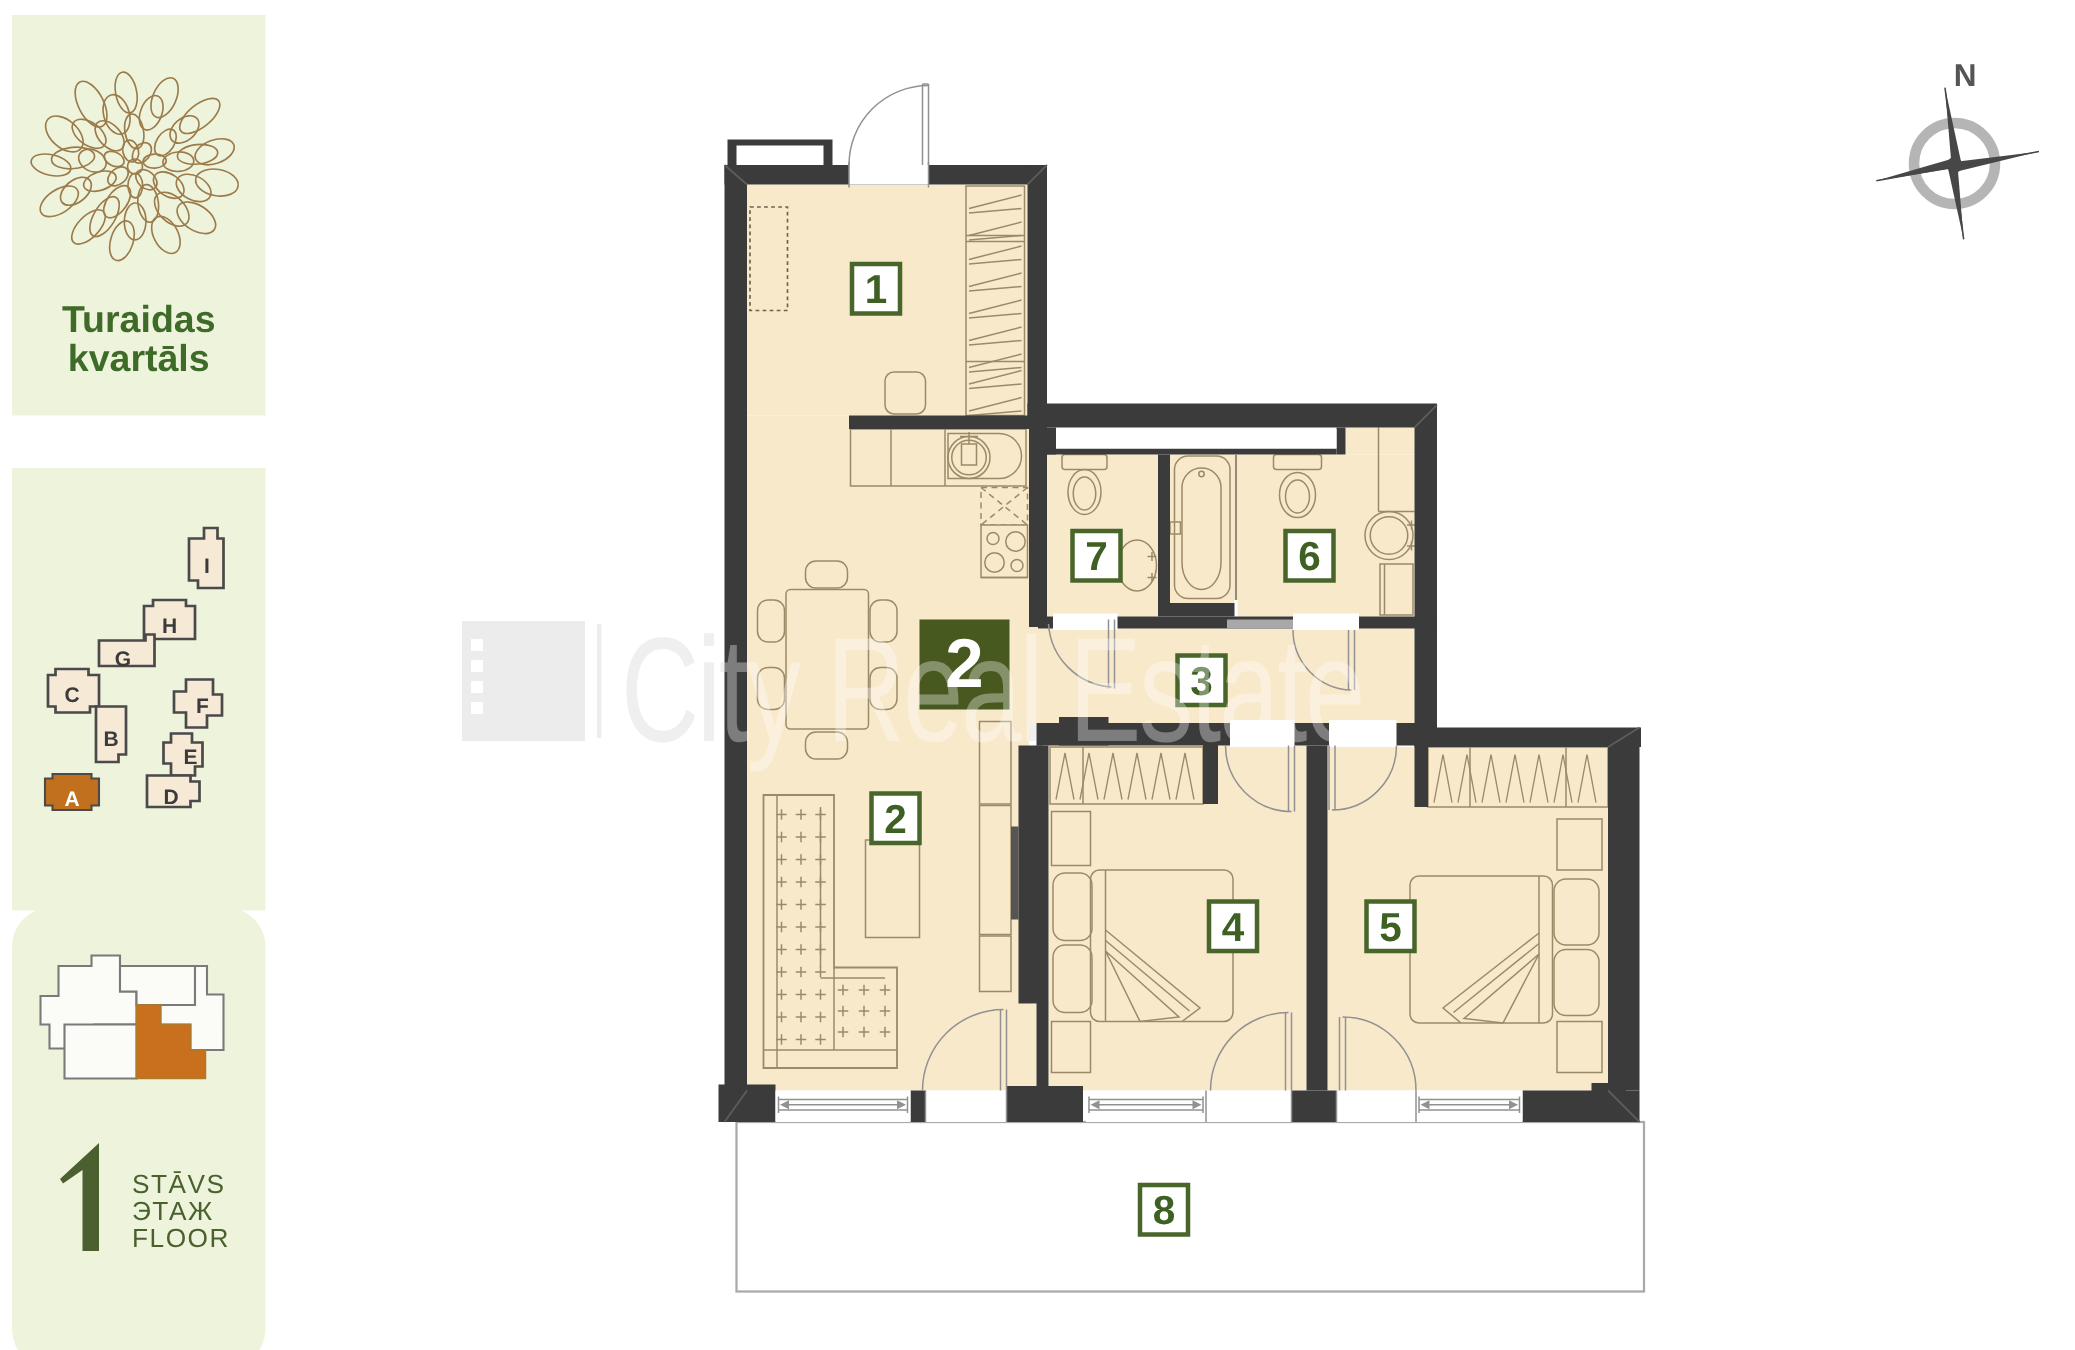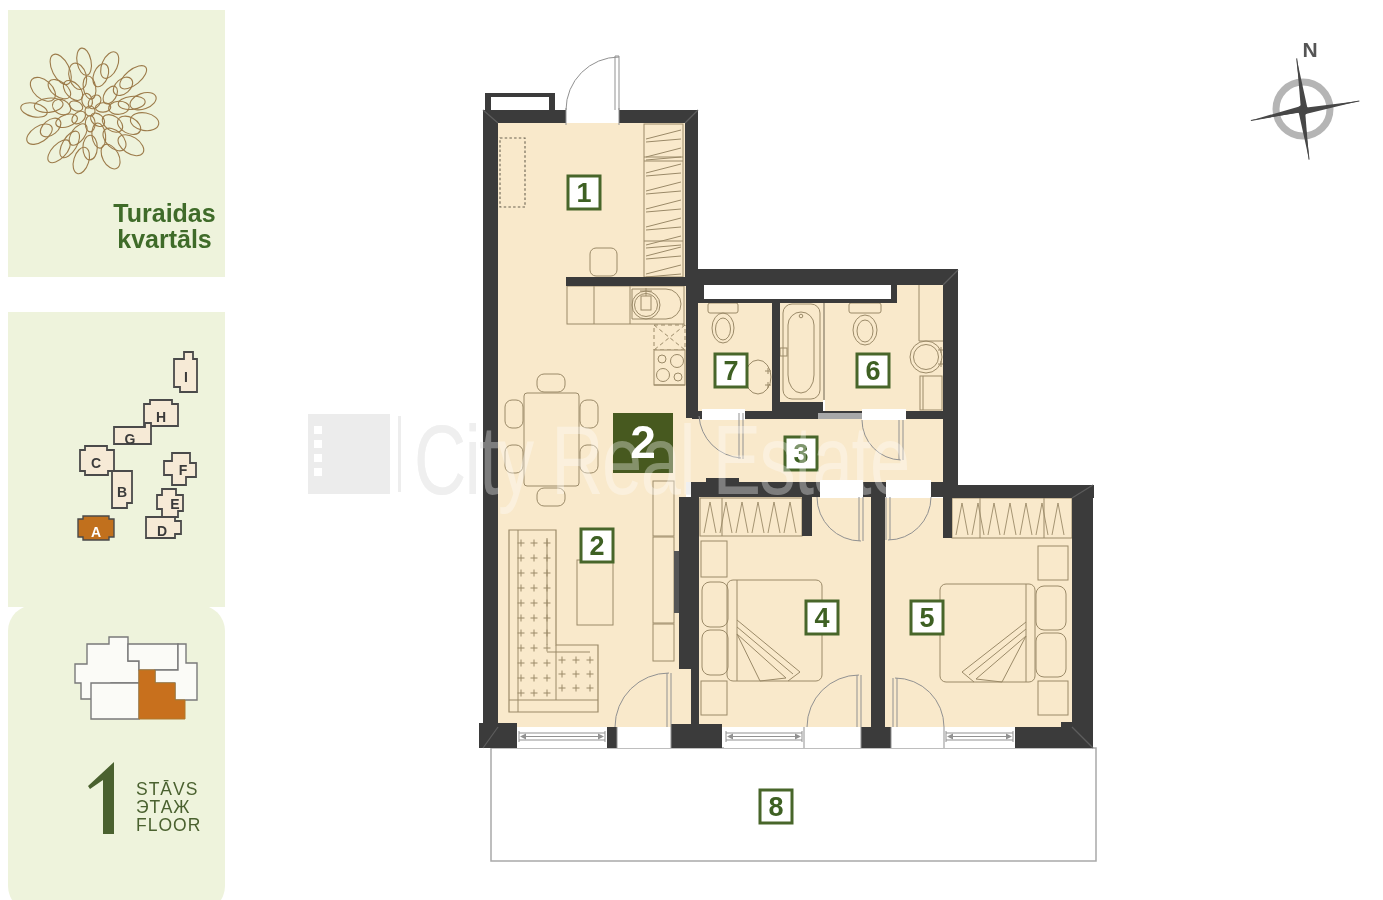--- a/index.html
+++ b/index.html
@@ -1,18 +1,18 @@
 <!DOCTYPE html>
 <html><head>
 <meta charset="utf-8">
 <style>
 html,body{margin:0;padding:0;background:#fff;width:1383px;height:900px;overflow:hidden;
 font-family:"Liberation Sans", sans-serif;}
 #page{position:relative;width:1383px;height:900px;background:#fff;}
-.panel{position:absolute;left:8px;width:169px;background:#eef3dc;padding-left:48px;}
+.panel{position:absolute;left:8px;width:169px;background:#eef3dc;}
 #p1{top:10px;height:267px;}
 #p2{top:312px;height:295px;}
 #p3{top:605px;height:307px;border-radius:26px;}
 #p1 .title{position:absolute;top:190px;width:100%;text-align:center;
 color:#3f6b29;font-weight:bold;font-size:25px;line-height:26px;}
 .wm{position:absolute;top:403px;left:414px;width:940px;font-size:99px;
 letter-spacing:-2px;white-space:nowrap;transform:scaleX(0.73);transform-origin:0 50%;}
 #wmu{color:#e7e7e7;z-index:1;}
 #wmo{color:rgba(255,255,255,0.34);z-index:3;}
 #plansvg{position:absolute;top:0;left:0;z-index:2;}

